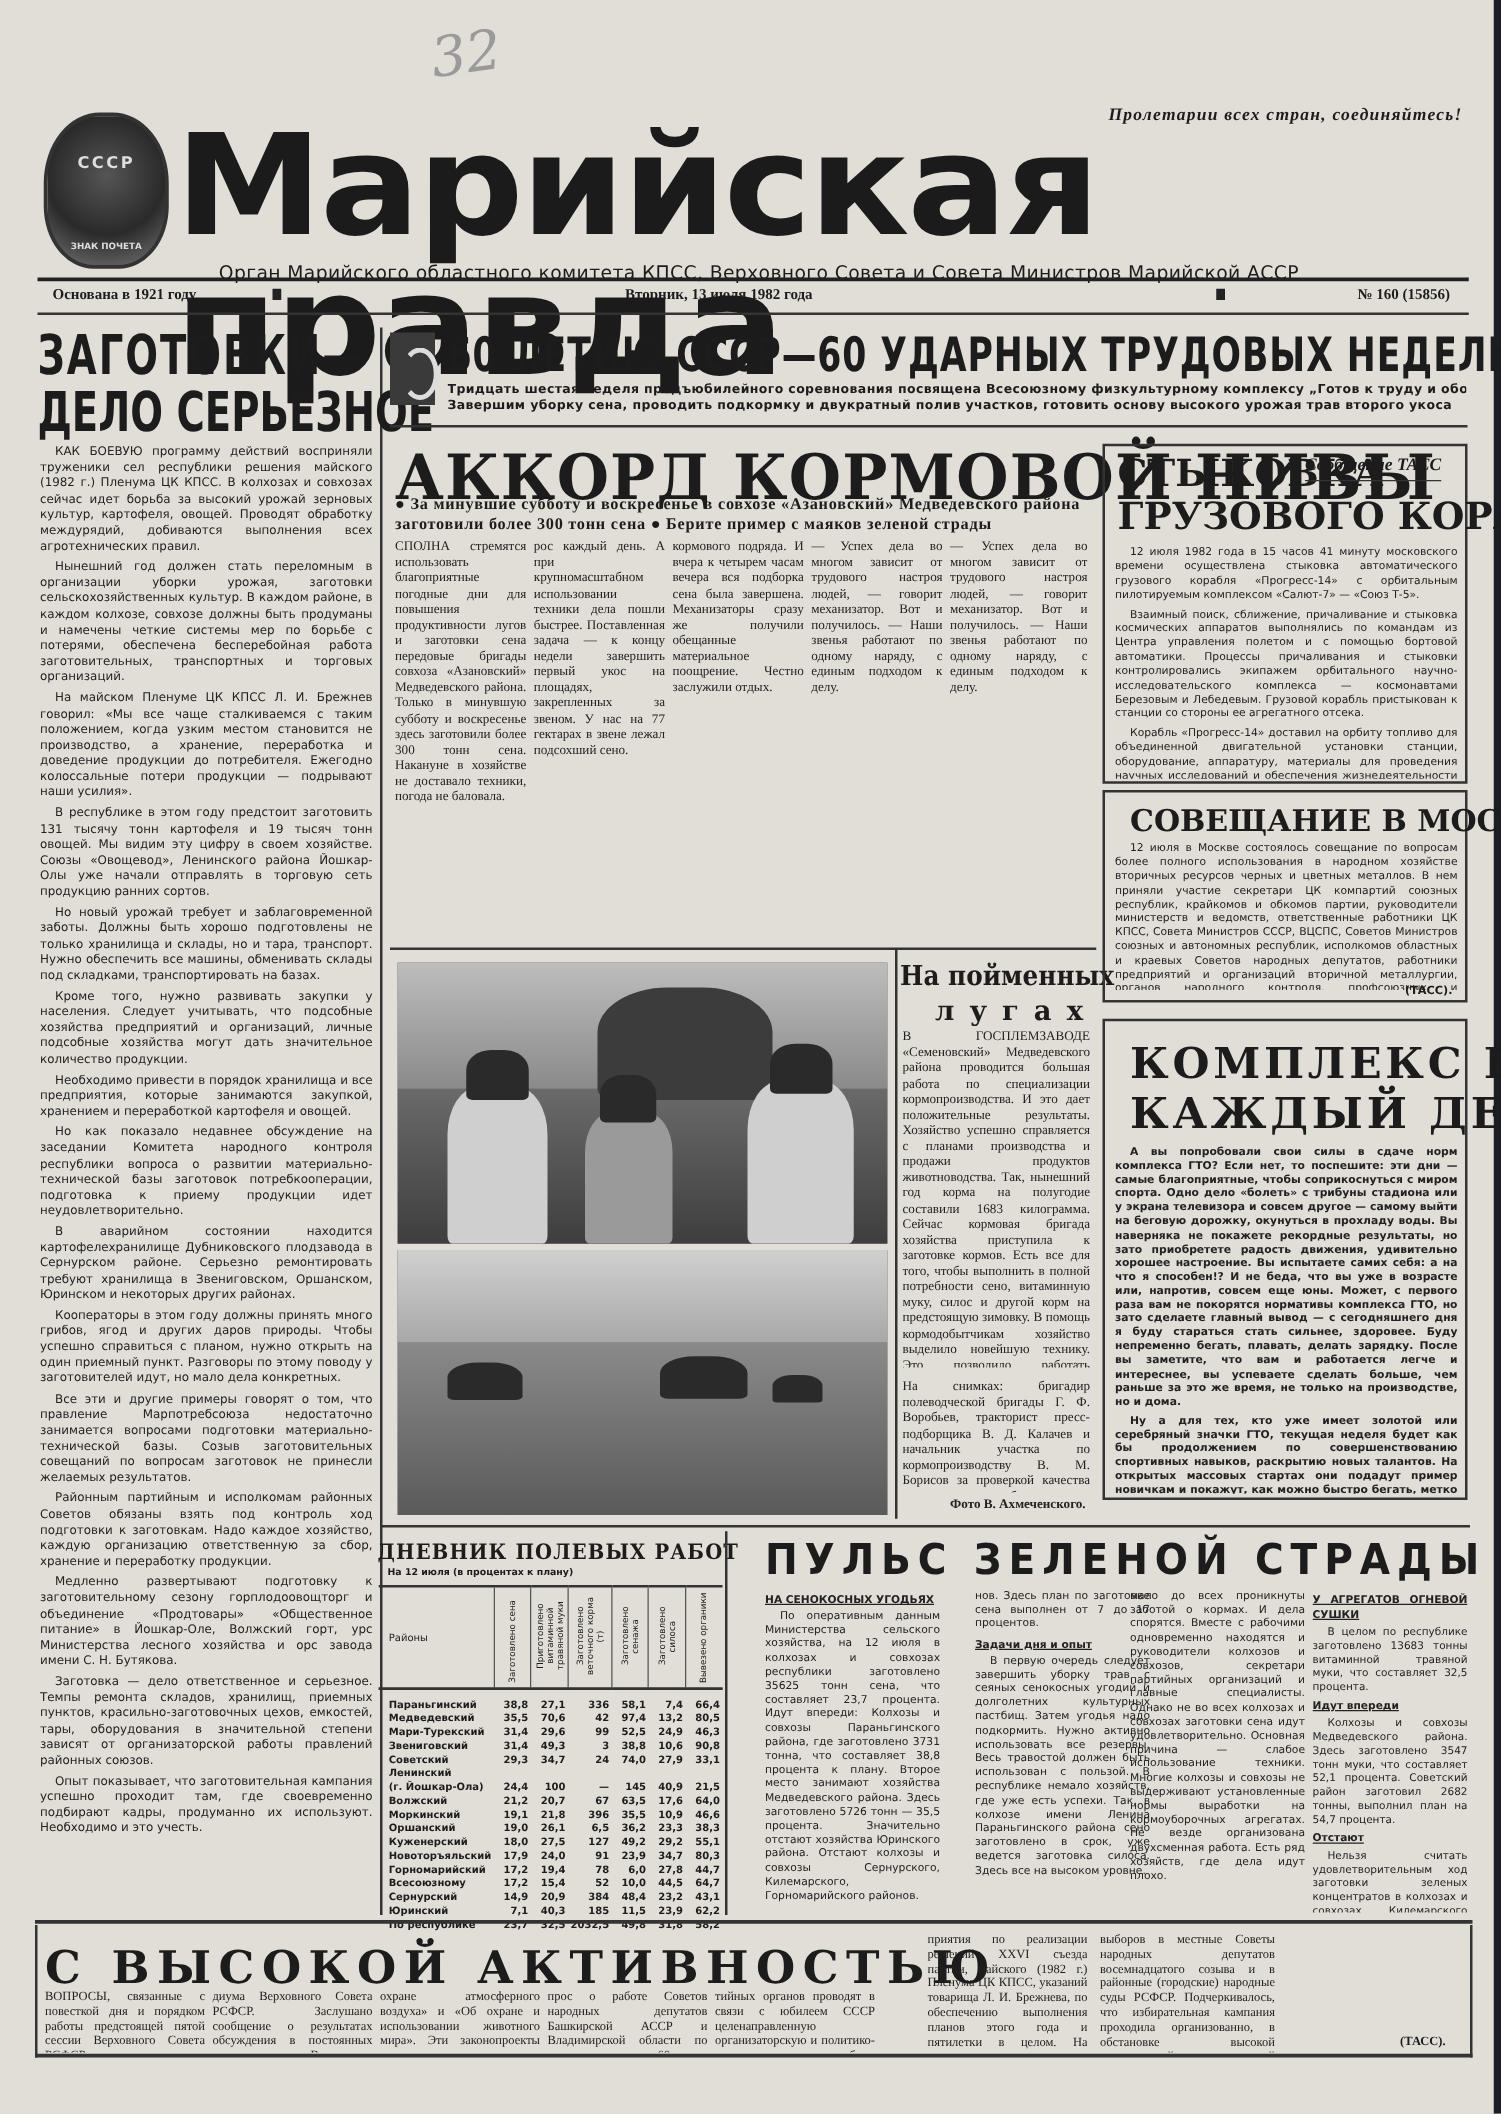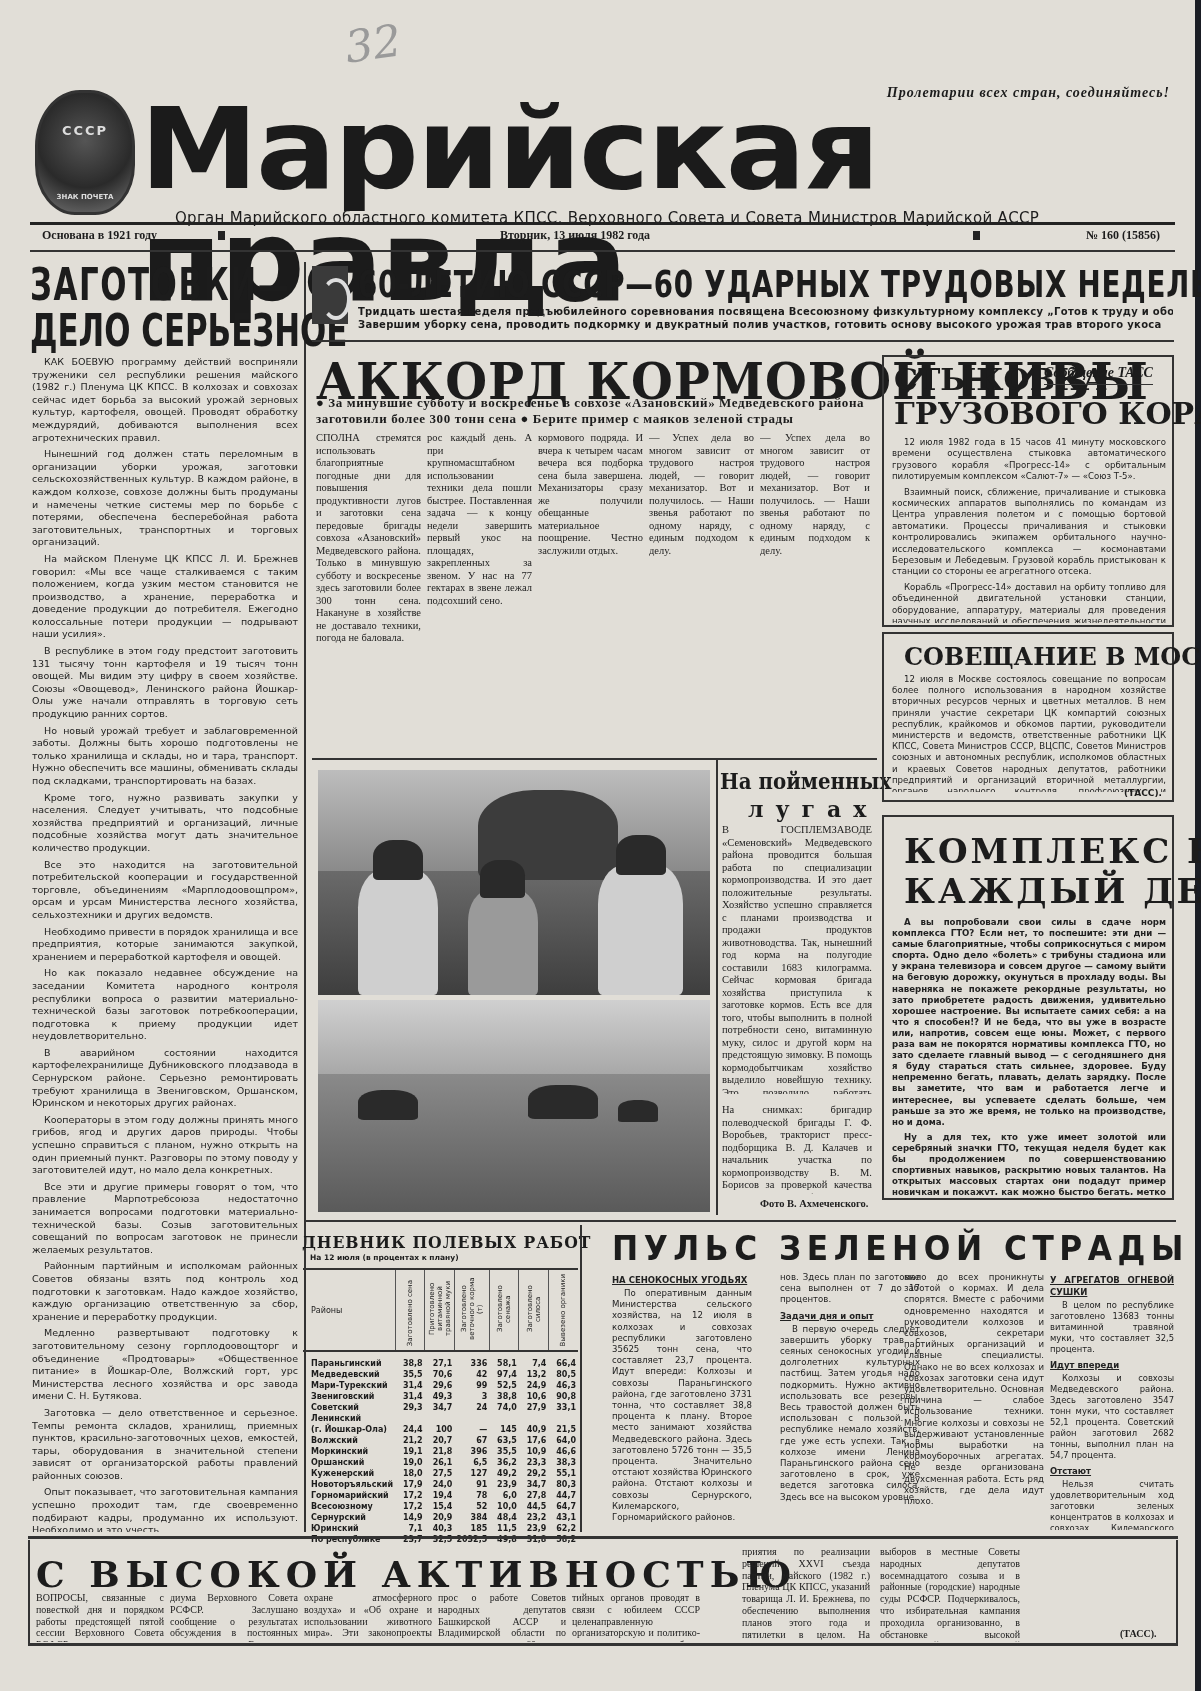--- a/index.html
+++ b/index.html
@@ -131,21 +131,20 @@
     <div>ЗАГОТОВКИ—</div>
     <div class="l2">ДЕЛО СЕРЬЕЗНОЕ</div>
   </div>
   <div class="text-col" style="left:32px; top:356px; width:266px; height:1176px;">
     <p>КАК БОЕВУЮ программу действий восприняли труженики сел республики решения майского (1982 г.) Пленума ЦК КПСС. В колхозах и совхозах сейчас идет борьба за высокий урожай зерновых культур, картофеля, овощей. Проводят обработку междурядий, добиваются выполнения всех агротехнических правил.</p>
     <p>Нынешний год должен стать переломным в организации уборки урожая, заготовки сельскохозяйственных культур. В каждом районе, в каждом колхозе, совхозе должны быть продуманы и намечены четкие системы мер по борьбе с потерями, обеспечена бесперебойная работа заготовительных, транспортных и торговых организаций.</p>
     <p>На майском Пленуме ЦК КПСС Л. И. Брежнев говорил: «Мы все чаще сталкиваемся с таким положением, когда узким местом становится не производство, а хранение, переработка и доведение продукции до потребителя. Ежегодно колоссальные потери продукции — подрывают наши усилия».</p>
     <p>В республике в этом году предстоит заготовить 131 тысячу тонн картофеля и 19 тысяч тонн овощей. Мы видим эту цифру в своем хозяйстве. Союзы «Овощевод», Ленинского района Йошкар-Олы уже начали отправлять в торговую сеть продукцию ранних сортов.</p>
     <p>Но новый урожай требует и заблаговременной заботы. Должны быть хорошо подготовлены не только хранилища и склады, но и тара, транспорт. Нужно обеспечить все машины, обменивать склады под складками, транспортировать на базах.</p>
     <p>Кроме того, нужно развивать закупки у населения. Следует учитывать, что подсобные хозяйства предприятий и организаций, личные подсобные хозяйства могут дать значительное количество продукции.</p>
-    <p>Все это находится на заготовительной потребительской кооперации и государственной торговле, объединениям «Марплодоовощпром», орсам и урсам Министерства лесного хозяйства, сельхозтехники и других ведомств.</p>
     <p>Необходимо привести в порядок хранилища и все предприятия, которые занимаются закупкой, хранением и переработкой картофеля и овощей.</p>
     <p>Но как показало недавнее обсуждение на заседании Комитета народного контроля республики вопроса о развитии материально-технической базы заготовок потребкооперации, подготовка к приему продукции идет неудовлетворительно.</p>
     <p>В аварийном состоянии находится картофелехранилище Дубниковского плодзавода в Сернурском районе. Серьезно ремонтировать требуют хранилища в Звениговском, Оршанском, Юринском и некоторых других районах.</p>
     <p>Кооператоры в этом году должны принять много грибов, ягод и других даров природы. Чтобы успешно справиться с планом, нужно открыть на один приемный пункт. Разговоры по этому поводу у заготовителей идут, но мало дела конкретных.</p>
     <p>Все эти и другие примеры говорят о том, что правление Марпотребсоюза недостаточно занимается вопросами подготовки материально-технической базы. Созыв заготовительных совещаний по вопросам заготовок не принесли желаемых результатов.</p>
     <p>Районным партийным и исполкомам районных Советов обязаны взять под контроль ход подготовки к заготовкам. Надо каждое хозяйство, каждую организацию ответственную за сбор, хранение и переработку продукции.</p>
     <p>Медленно развертывают подготовку к заготовительному сезону горплодоовощторг и объединение «Продтовары» «Общественное питание» в Йошкар-Оле, Волжский горт, урс Министерства лесного хозяйства и орс завода имени С. Н. Бутякова.</p>
     <p>Заготовка — дело ответственное и серьезное. Темпы ремонта складов, хранилищ, приемных пунктов, красильно-заготовочных цехов, емкостей, тары, оборудования в значительной степени зависят от организаторской работы правлений районных союзов.</p>
     <p>Опыт показывает, что заготовительная кампания успешно проходит там, где своевременно подбирают кадры, продуманно их используют. Необходимо и это учесть.</p>
 

